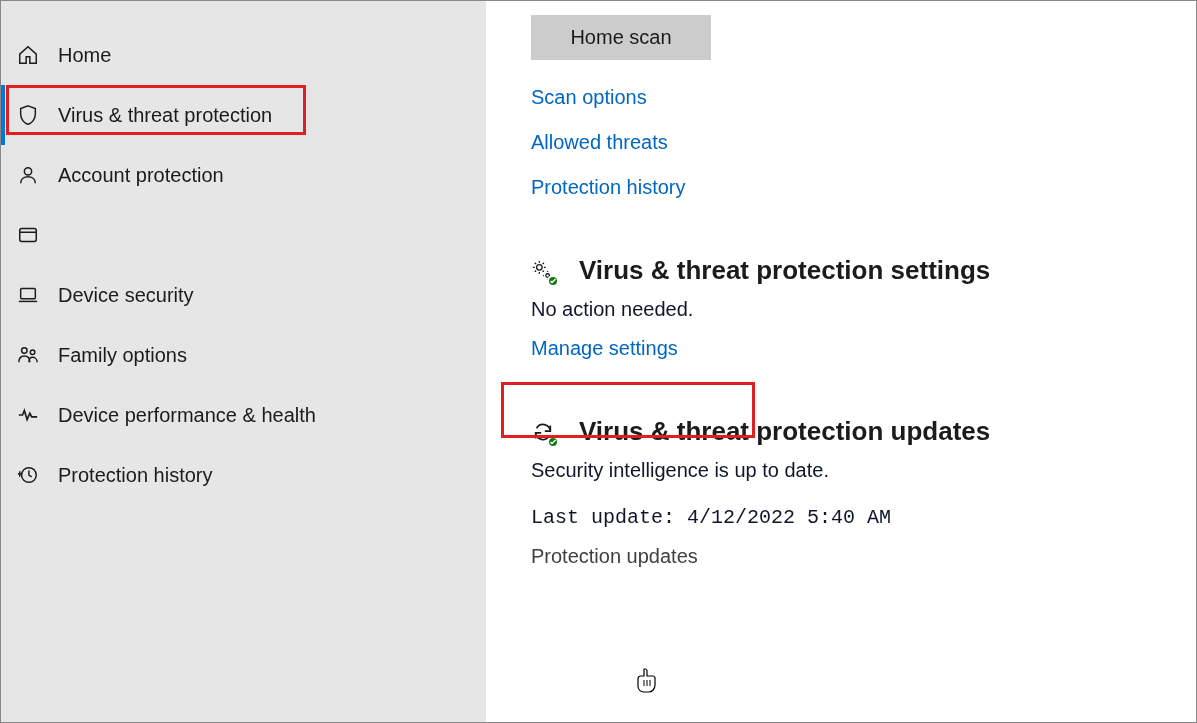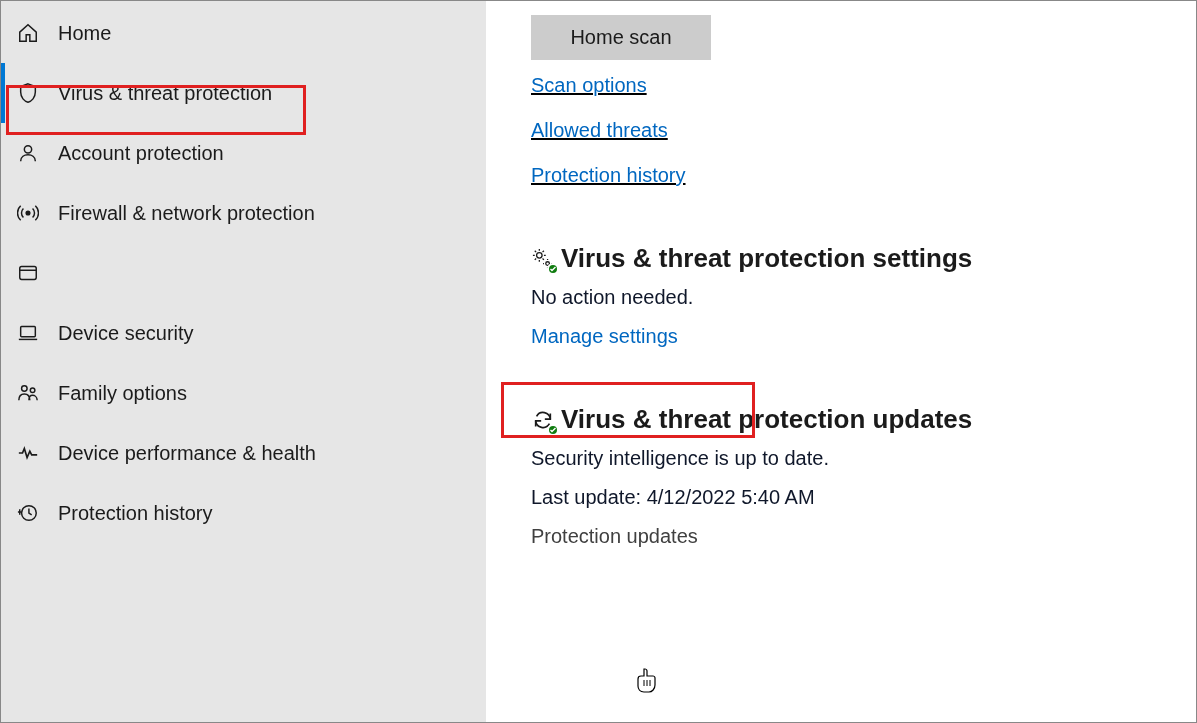--- a/index.html
+++ b/index.html
@@ -1,29 +1,29 @@
 <!DOCTYPE html>
 <html><head>
   <meta charset="utf-8">
   <style>
     * { box-sizing: border-box; margin: 0; padding: 0; }
     html, body { width: 1197px; height: 723px; font-family: "Segoe UI", "Segoe UI Variable", -apple-system, sans-serif; background: #fff; }
     .window { display: flex; height: 100%; border: 1px solid #888; overflow: hidden; }
-    .sidebar { width: 485px; background: #e6e6e6; padding-top: 2px; flex-shrink: 0; }
+    .sidebar { width: 485px; background: #e6e6e6; padding-top: 24px; flex-shrink: 0; }
     .nav-item { display: flex; align-items: center; height: 60px; padding-left: 15px; cursor: pointer; position: relative; }
     .nav-item .icon { width: 24px; height: 24px; display: flex; align-items: center; justify-content: center; margin-right: 18px; flex-shrink: 0; }
     .nav-item .label { font-size: 20px; color: #1b1b1b; }
     .nav-item.selected::before { content: ""; position: absolute; left: 0; top: 0; bottom: 0; width: 4px; background: #0078d4; }
     .highlight-box-1 { position: absolute; left: 6px; top: 85px; width: 300px; height: 50px; border: 3px solid #e02020; pointer-events: none; }
     .content { flex: 1; padding: 14px 0 0 0; overflow: hidden; }
     .quick-scan-btn { display: block; margin-left: 45px; width: 180px; height: 45px; border: none; background: #cccccc; font-size: 20px; color: #1b1b1b; font-family: inherit; cursor: pointer; }
-    .links-stack { margin-top: 14px; margin-left: 45px; text-decoration: underline; }
+    .links-stack { margin-top: 26px; margin-left: 45px; }
     .link { display: block; font-size: 20px; color: #0067c0; margin-bottom: 22px; cursor: pointer; }
     .section { margin-top: 56px; margin-left: 45px; }
-    .section-header { display: flex; align-items: center; gap: 6px; }
+    .section-header { display: flex; align-items: center; gap: 24px; }
     .section-header .sicon { width: 24px; height: 24px; display: flex; align-items: center; justify-content: center; position: relative; }
     .section-title { font-size: 26px; font-weight: 600; color: #1b1b1b; }
     .section-sub { font-size: 20px; color: #0f172a; margin-top: 12px; }
     .section-link { display: inline-block; font-size: 20px; color: #0067c0; margin-top: 16px; cursor: pointer; }
     .section-link.muted { color: #404040; }
     .highlight-box-2 { position: absolute; left: 501px; top: 382px; width: 254px; height: 56px; border: 3px solid #e02020; pointer-events: none; }
     .cursor { position: absolute; left: 636px; top: 668px; pointer-events: none; }
     svg { display: block; }
     .check-badge { position: absolute; right: -4px; bottom: -4px; width: 12px; height: 12px; border-radius: 50%; background: #107c10; border: 2px solid #e6e6e6; }
     .check-badge.on-white { border-color: #fff; }
@@ -56,29 +56,20 @@
     <div class="nav-item">
       <span class="icon">
         <svg viewBox="0 0 24 24" width="22" height="22" fill="none" stroke="#1b1b1b" stroke-width="1.6">
             <circle cx="12" cy="8" r="4"></circle>
             <path d="M4 21 C4 16 8 14 12 14 C16 14 20 16 20 21"></path>
           </svg>
       </span>
       <span class="label">Account protection</span>
     </div>
 
-    <div class="nav-item">
-      <span class="icon">
-        <svg viewBox="0 0 24 24" width="22" height="22" fill="none" stroke="#1b1b1b" stroke-width="1.6">
-            <circle cx="12" cy="12" r="2" fill="#1b1b1b"></circle>
-            <path d="M7 7 A7 7 0 0 0 7 17 M17 7 A7 7 0 0 1 17 17 M4 4 A11 11 0 0 0 4 20 M20 4 A11 11 0 0 1 20 20"></path>
-          </svg>
-      </span>
-      <span class="label">Firewall &amp; network protection</span>
-    </div>
 
     <div class="nav-item">
       <span class="icon">
         <svg viewBox="0 0 24 24" width="22" height="22" fill="none" stroke="#1b1b1b" stroke-width="1.6">
             <rect x="3" y="5" width="18" height="14" rx="2"></rect>
             <line x1="3" y1="9" x2="21" y2="9"></line>
           </svg>
       </span>
     </div>
 
@@ -164,21 +155,21 @@
             </svg>
           <span class="check-badge on-white">
               <svg viewBox="0 0 8 8">
                 <path d="M1.5 4 L3 5.5 L6.5 2" stroke="#fff" stroke-width="1.4" fill="none"></path>
               </svg>
             </span>
         </span>
         <span class="section-title">Virus &amp; threat protection updates</span>
       </div>
       <div class="section-sub">Security intelligence is up to date.</div>
-      <div class="section-sub" style="margin-top:16px;">Last update: 4/12/2022 5:40 AM</div>
+      <div class="section-sub" style="margin-top:24px;font-family:Liberation Mono, monospace;">Last update: 4/12/2022 5:40 AM</div>
       <a class="section-link muted">Protection updates</a>
     </div>
 
   </div>
 </div>
 
 <div class="highlight-box-1"></div>
 <div class="highlight-box-2"></div>
 
 <div class="cursor">

